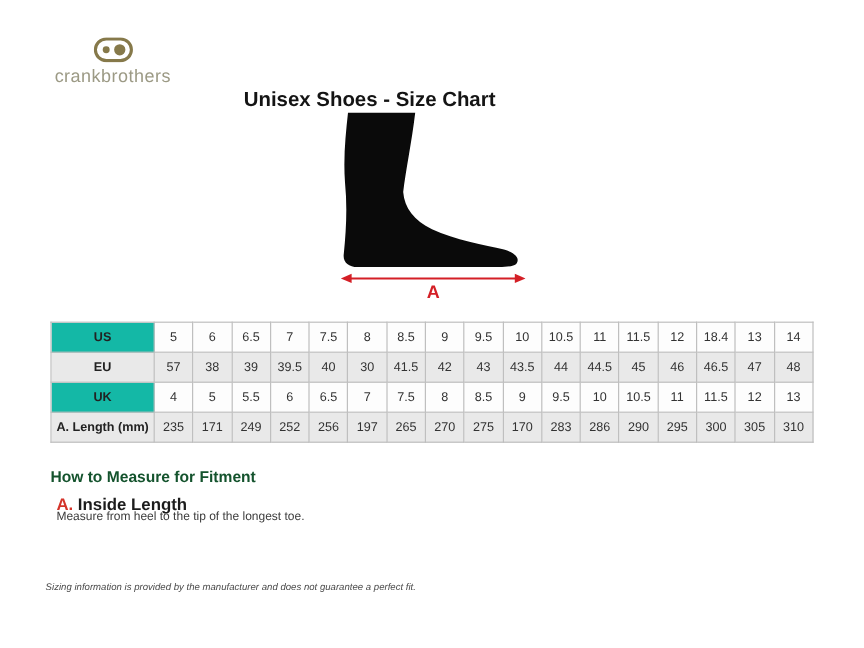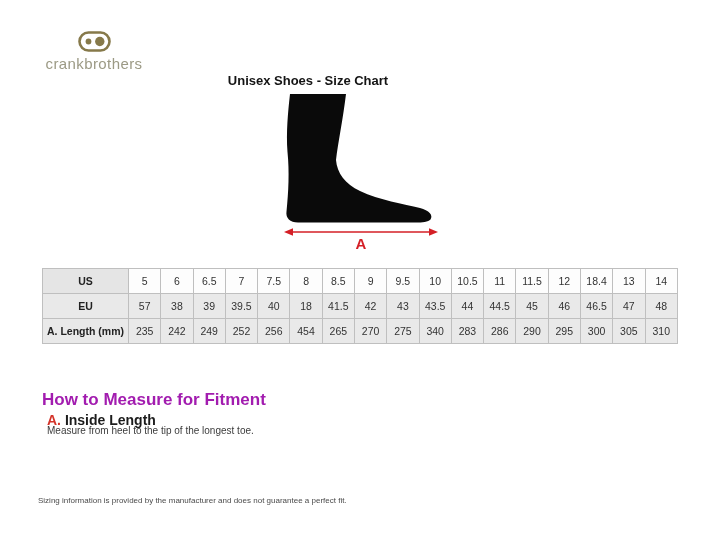--- a/index.html
+++ b/index.html
@@ -7,43 +7,43 @@
     width:720px;height:540px;background:#ffffff;position:relative;overflow:hidden;
     font-family:"Liberation Sans","DejaVu Sans",sans-serif;color:#111;
   }
   
   .logo{position:absolute;left:39px;top:31px;width:110px;}
   .logo-icon{display:block;margin:0 auto 3px auto;width:33px;height:21px;}
   .logo-text{display:block;text-align:center;font-size:15px;font-weight:400;
     color:#9c9a85;letter-spacing:.4px;}
   
   .page-title{position:absolute;left:0;top:73px;width:616px;text-align:center;
-    font-size:13px;font-weight:700;color:#141414;}
+    font-size:17px;font-weight:700;color:#141414;}
   
   .foot-wrap{position:absolute;left:283px;top:93px;width:154px;height:130px;}
   .arrow-wrap{position:absolute;left:284px;top:226px;width:154px;height:12px;}
   .arrow-label{position:absolute;left:284px;top:235px;width:154px;text-align:center;
     font-size:15px;font-weight:700;color:#d41f26;}
   
   .size-table{position:absolute;left:42px;top:268px;width:636px;
     border-collapse:collapse;table-layout:fixed;}
   .size-table th,.size-table td{
     border:1px solid #bfbfbf;height:24px;padding:0;text-align:center;
     font-size:10.5px;color:#333;vertical-align:middle;}
   .size-table th{width:85px;font-weight:700;color:#222;}
   .size-table tr.odd td{background:#fdfdfd;}
-  .size-table tr.odd th{background:#e5e5e5;margin-left:42px;}
+  .size-table tr.odd th{background:#14b8a6;margin-left:42px;}
   .size-table tr.even td,.size-table tr.even th{background:#e9e9e9;}
   
-  .measure-heading{position:absolute;left:42px;top:390px;font-size:17px;font-weight:700;color:#a21caf;}
+  .measure-heading{position:absolute;left:42px;top:390px;font-size:13px;font-weight:700;color:#14532d;}
   .measure-item{position:absolute;left:47px;top:412px;font-size:14px;font-weight:700;color:#1c1c1c;}
   .measure-item .letter{color:#d4342a;}
   .measure-desc{position:absolute;left:47px;top:425px;font-size:10px;font-weight:400;color:#3c3c3c;text-align:right;}
   
-  .footer{position:absolute;left:38px;top:496px;font-size:8px;line-height:10px;color:#4a4a4a;}
+  .footer{position:absolute;left:38px;top:485px;font-size:8px;line-height:10px;color:#4a4a4a;font-style:italic;}
 </style>
 </head>
 <body>
 
 <div class="logo">
   <svg class="logo-icon" viewBox="0 0 33 21" xmlns="http://www.w3.org/2000/svg">
     <rect x="1.5" y="1.5" width="30" height="18" rx="9" ry="9" fill="none" stroke="#86794a" stroke-width="2.6"></rect>
     <circle cx="10.5" cy="10.5" r="2.9" fill="#86794a"></circle>
     <circle cx="21.8" cy="10.5" r="4.7" fill="#86794a"></circle>
   </svg>
@@ -94,45 +94,65 @@
         <td>13</td>
         <td>14</td>
       </tr>
       <tr class="even">
         <th>EU</th>
         <td>57</td>
         <td>38</td>
         <td>39</td>
         <td>39.5</td>
         <td>40</td>
-        <td>18</td>
+        <td>30</td>
         <td>41.5</td>
         <td>42</td>
         <td>43</td>
         <td>43.5</td>
         <td>44</td>
         <td>44.5</td>
         <td>45</td>
         <td>46</td>
         <td>46.5</td>
         <td>47</td>
         <td>48</td>
       </tr>
+      <tr class="odd">
+        <th>UK</th>
+        <td>4</td>
+        <td>5</td>
+        <td>5.5</td>
+        <td>6</td>
+        <td>6.5</td>
+        <td>7</td>
+        <td>7.5</td>
+        <td>8</td>
+        <td>8.5</td>
+        <td>9</td>
+        <td>9.5</td>
+        <td>10</td>
+        <td>10.5</td>
+        <td>11</td>
+        <td>11.5</td>
+        <td>12</td>
+        <td>13</td>
+      </tr>
       <tr class="even">
         <th>A. Length (mm)</th>
         <td>235</td>
-        <td>242</td>
+        <td>171</td>
         <td>249</td>
         <td>252</td>
         <td>256</td>
-        <td>454</td>
+        <td>197</td>
         <td>265</td>
         <td>270</td>
         <td>275</td>
-        <td>340</td>
+        <td>170</td>
         <td>283</td>
         <td>286</td>
         <td>290</td>
         <td>295</td>
         <td>300</td>
         <td>305</td>
         <td>310</td>
       </tr>
     </tbody>
 </table>

